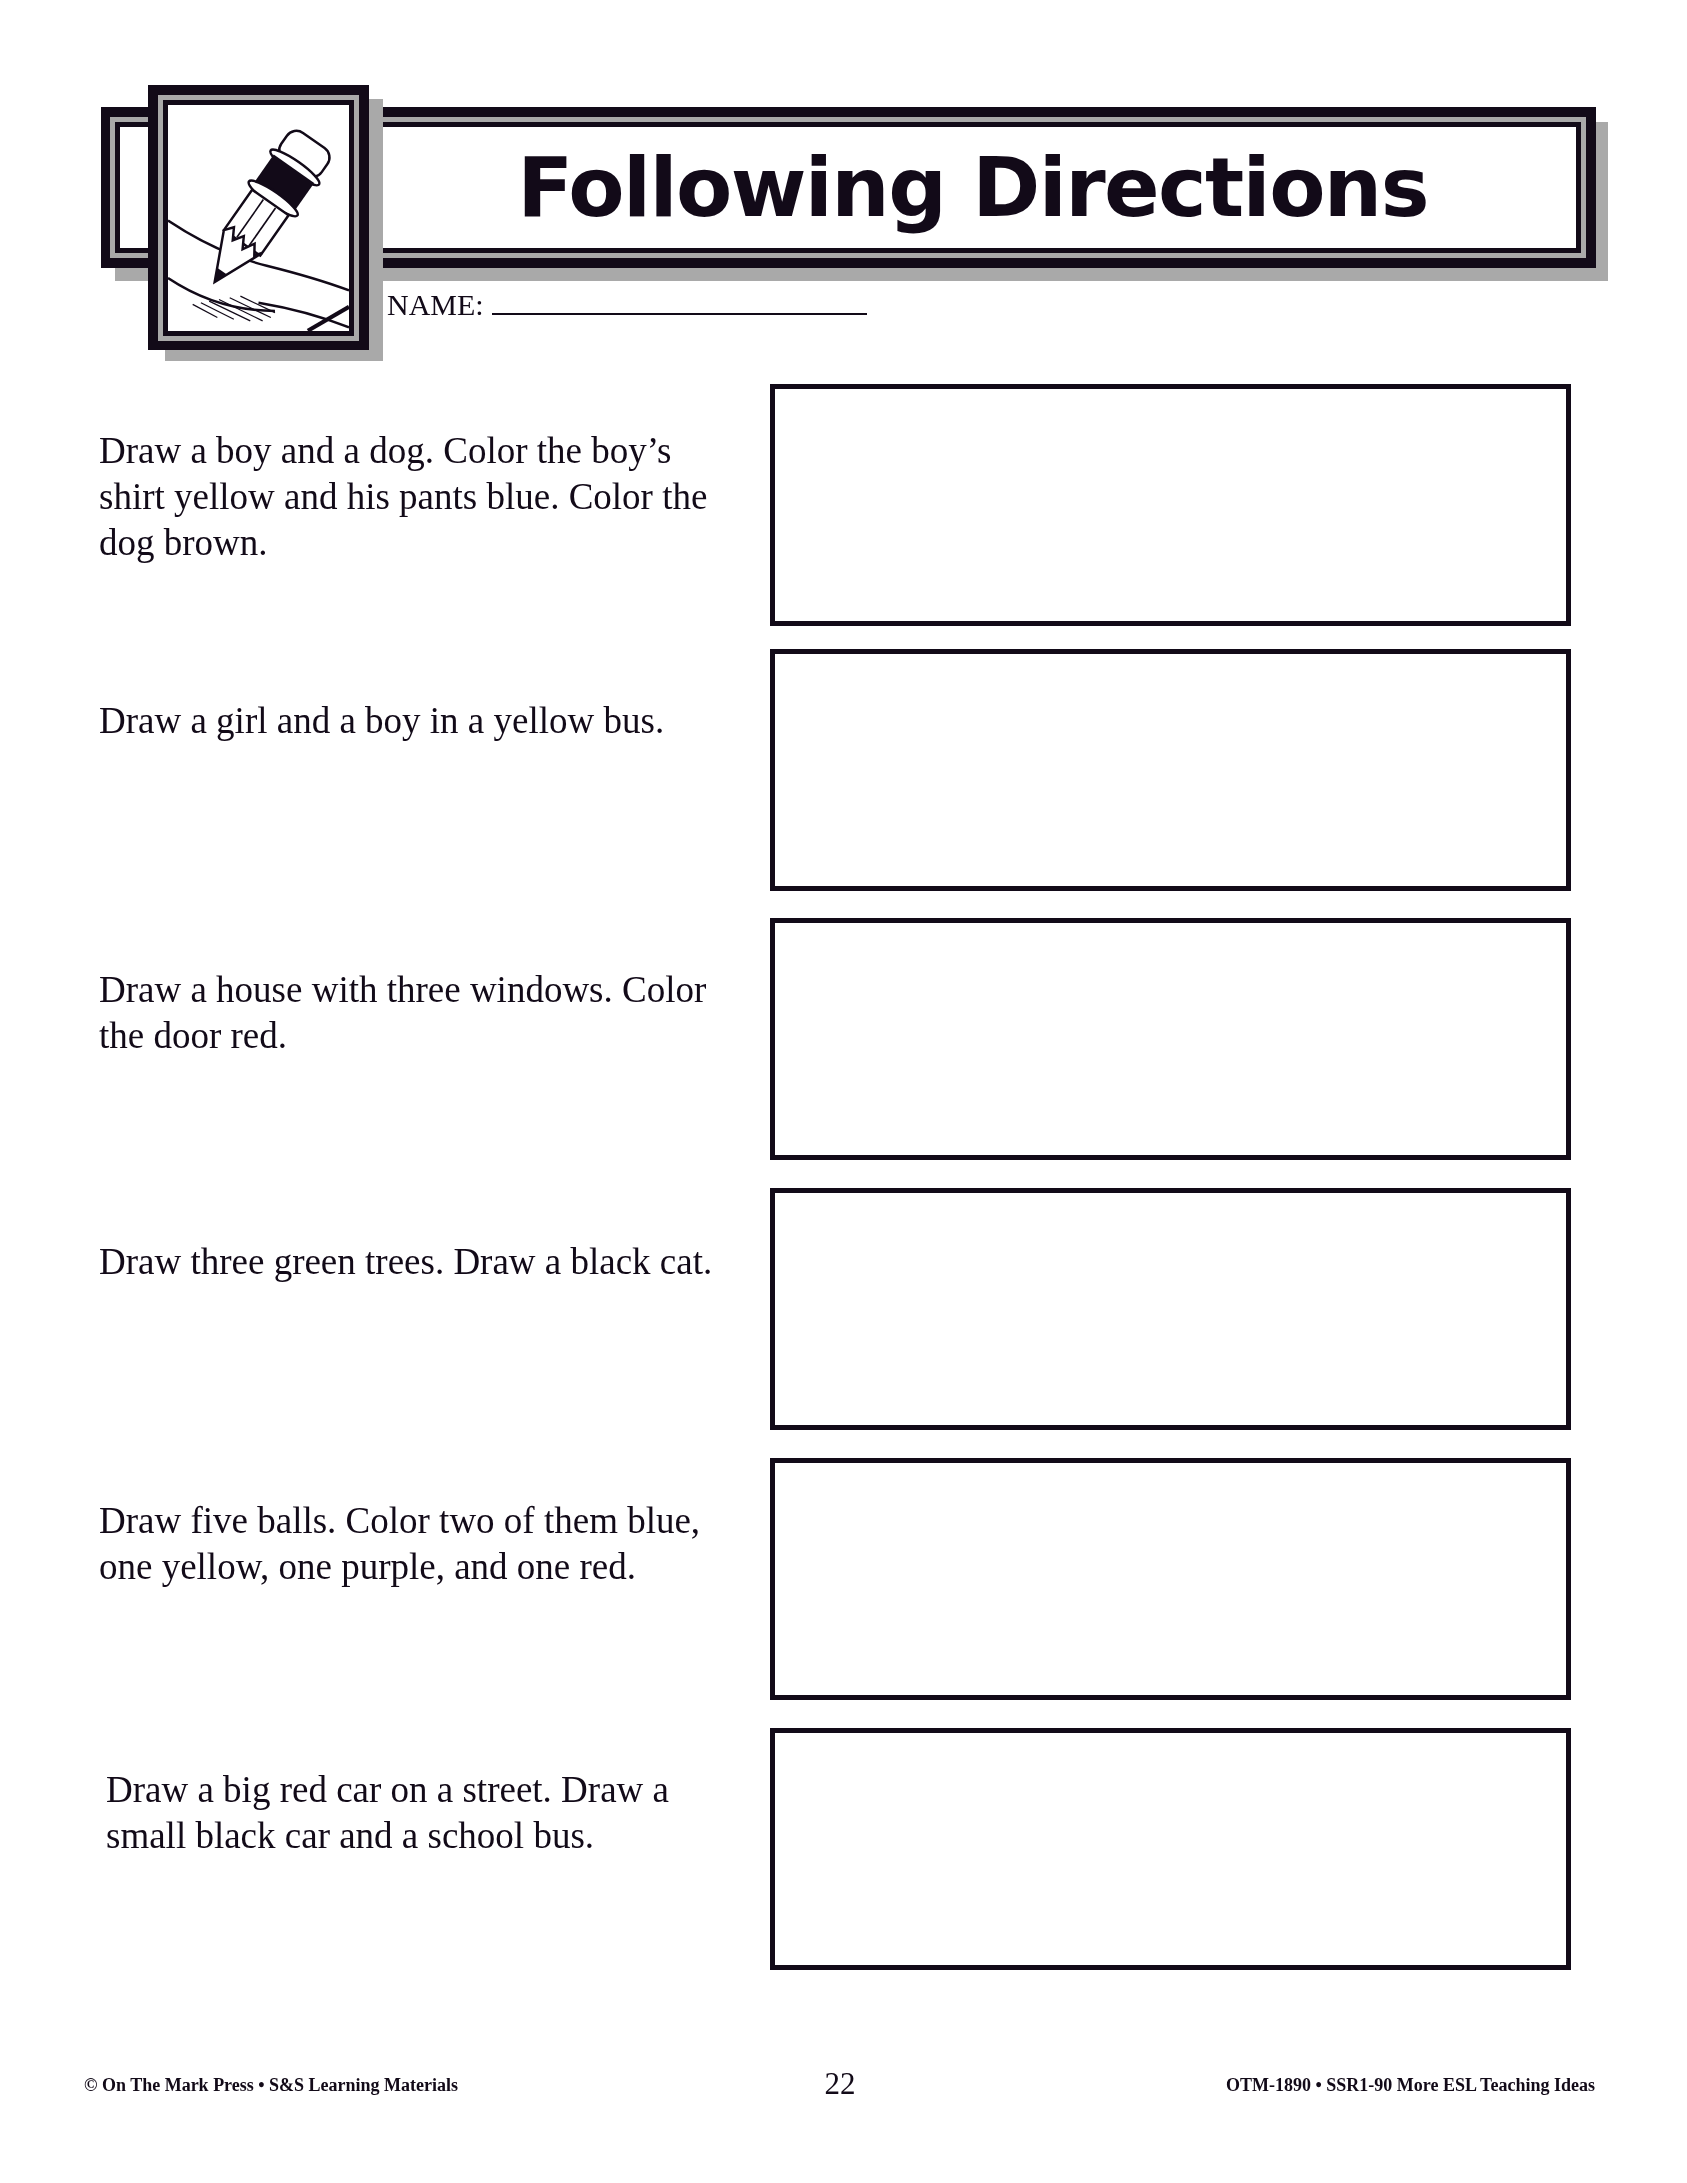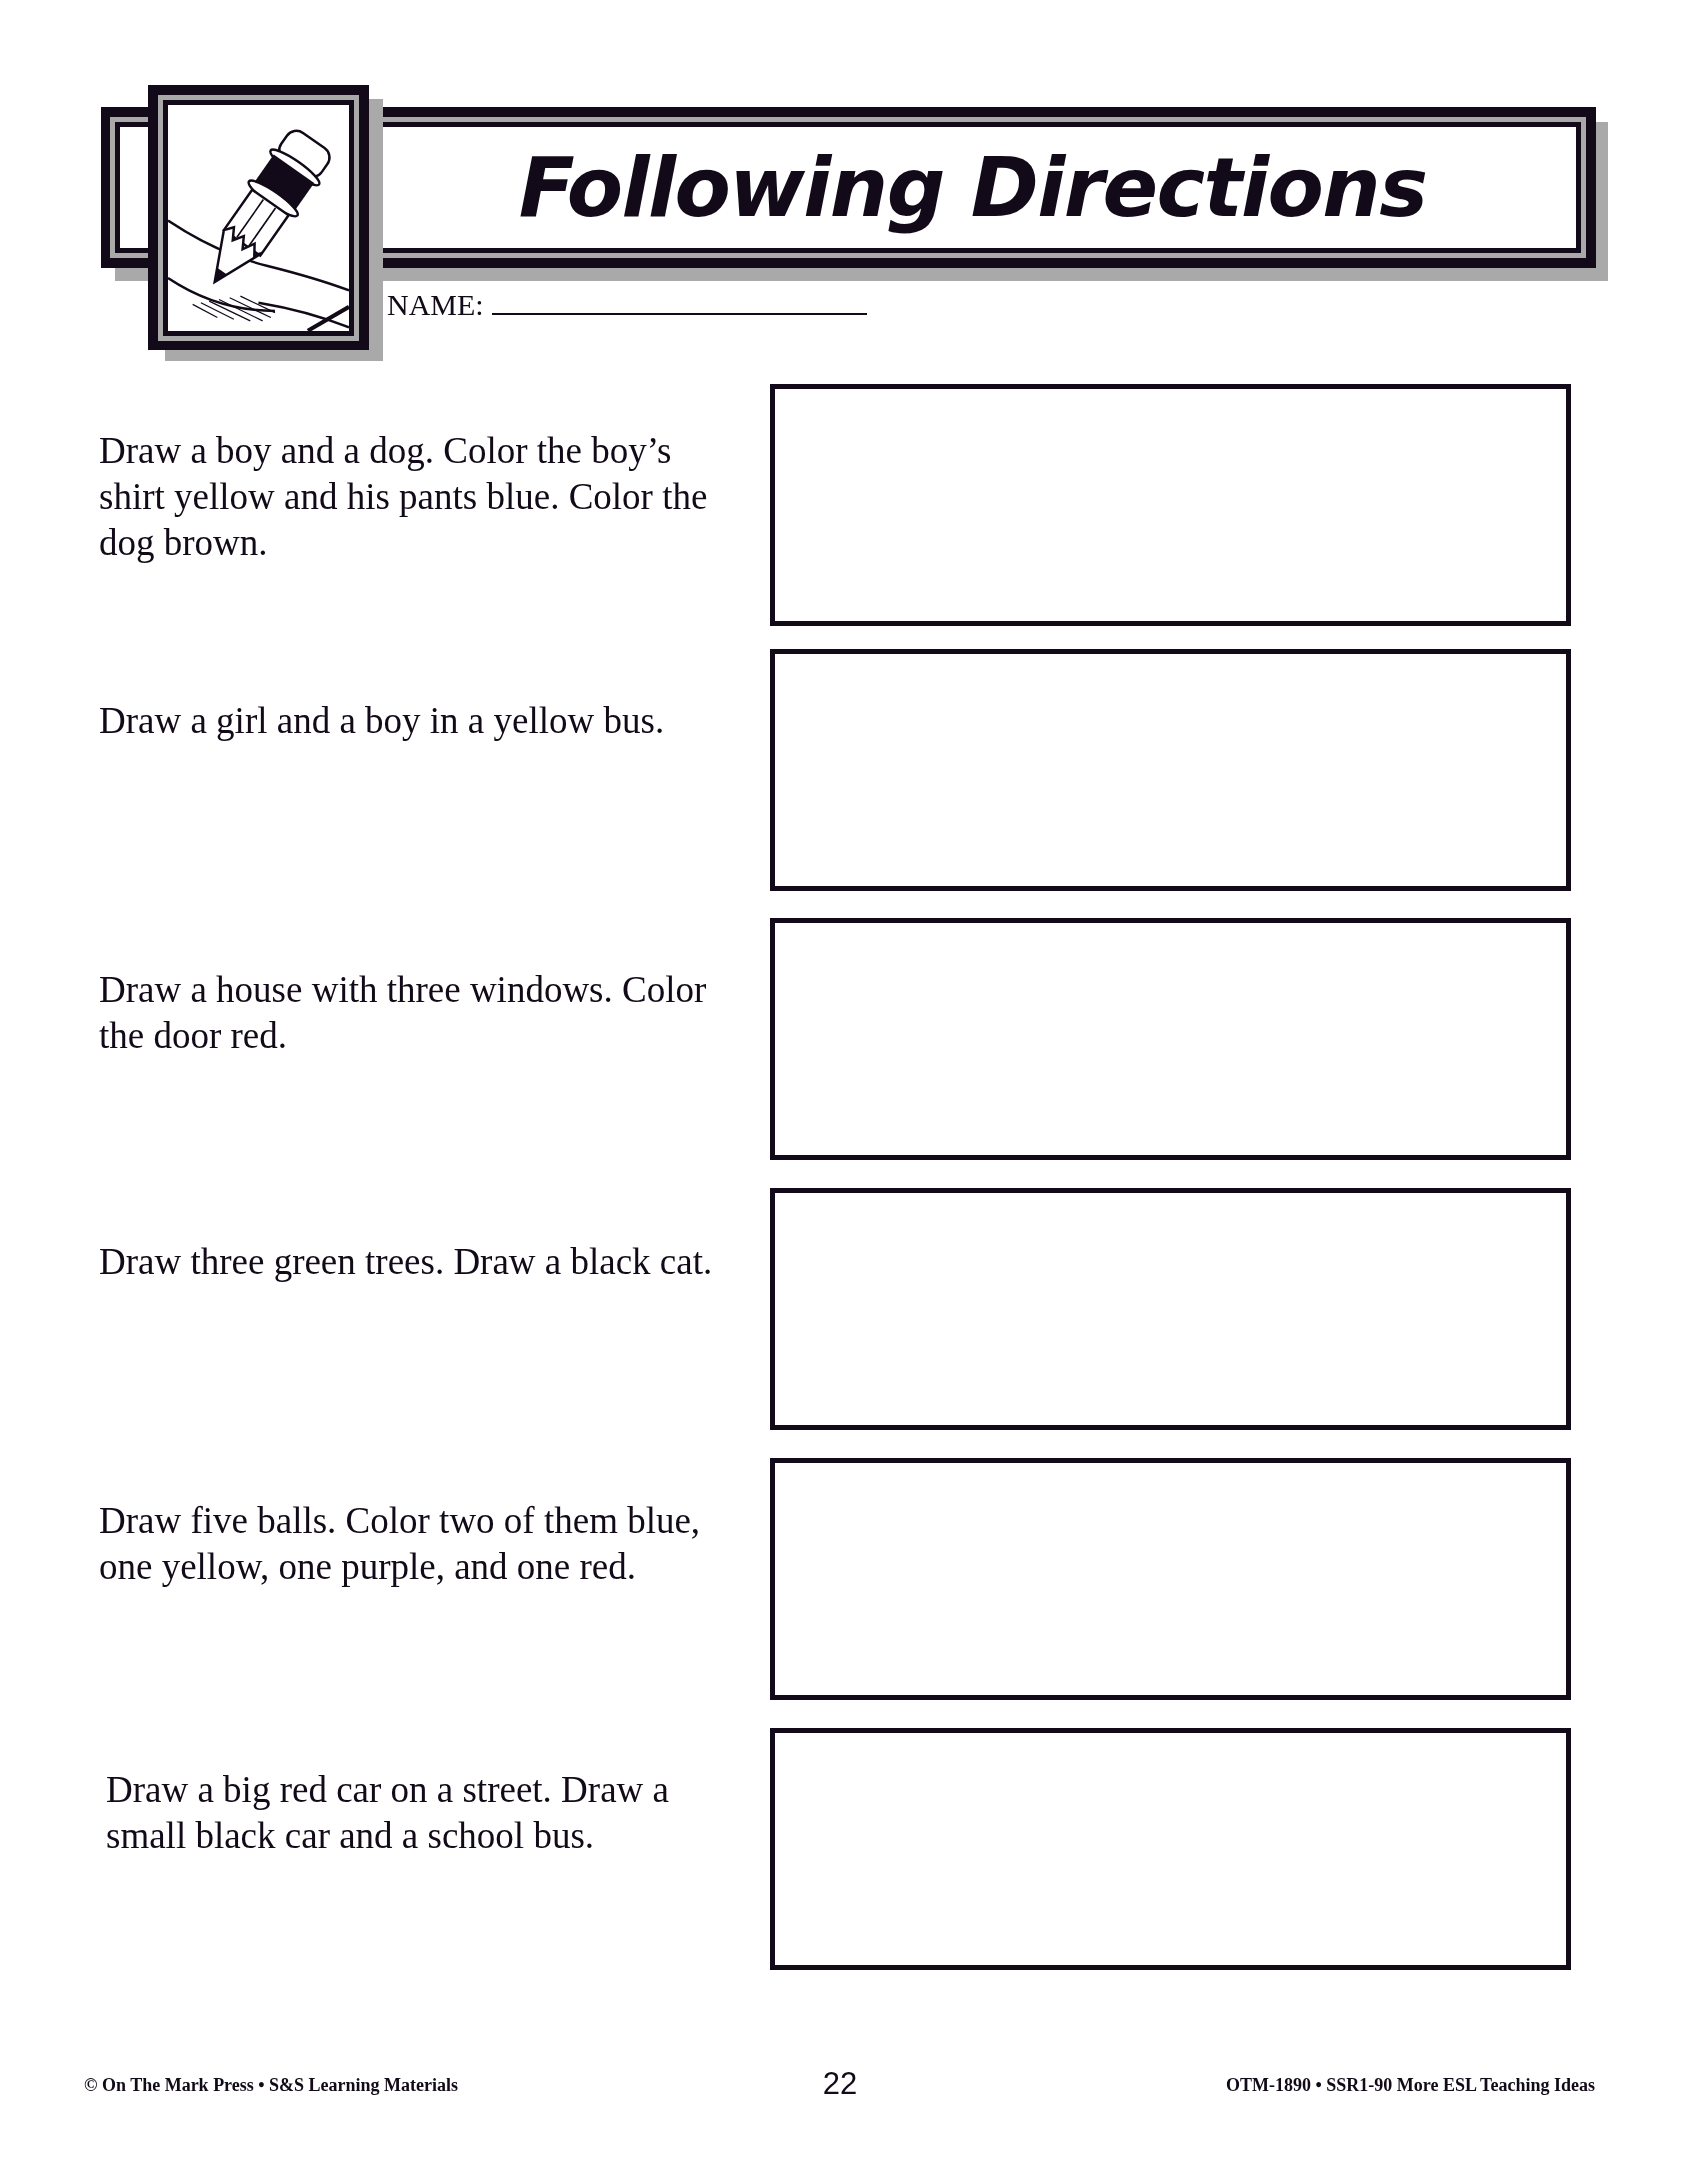--- a/index.html
+++ b/index.html
@@ -6,39 +6,39 @@
   body { width:1687px; height:2183px; position:relative; overflow:hidden; color:#120a18; }
 
   
   .banner-shadow { position:absolute; left:115px; top:122px; width:1493px; height:159px; background:#a9a9a9; }
   .banner-outer { position:absolute; left:101px; top:107px; width:1495px; height:161px; background:#120a18; }
   .banner-gray { position:absolute; left:110px; top:117px; width:1476px; height:141px; background:#a9a9a9; }
   .banner-inner-border { position:absolute; left:115px; top:122px; width:1466px; height:131px; background:#120a18; }
   .banner-inner { position:absolute; left:120px; top:127px; width:1456px; height:121px; background:#ffffff; }
   .title { position:absolute; left:363px; top:132px; width:1219px; height:111px;
            font-family:"DejaVu Sans", sans-serif; font-weight:bold; font-size:82px; letter-spacing:-1.6px;
-           text-align:center; line-height:111px; color:#120a18;font-style:italic; }
+           text-align:center; line-height:111px; color:#120a18; }
 
   
   .icon-shadow { position:absolute; left:165px; top:99px; width:218px; height:262px; background:#a9a9a9; }
   .icon-outer { position:absolute; left:148px; top:85px; width:221px; height:265px; background:#120a18; }
   .icon-gray { position:absolute; left:158px; top:95px; width:201px; height:246px; background:#a9a9a9; }
   .icon-inner-border { position:absolute; left:163px; top:100px; width:191px; height:236px; background:#120a18; }
   .icon-inner { position:absolute; left:168px; top:105px; width:181px; height:226px; background:#ffffff; overflow:hidden; }
 
   .name-row { position:absolute; left:387px; top:288px; font-family:"Liberation Serif", serif; font-size:30px; color:#120a18; }
   .name-line { display:inline-block; width:375px; border-bottom:2.5px solid #120a18; height:25px; vertical-align:baseline; margin-left:8.2px; }
 
   
   .instr { position:absolute; left:99px; width:626px; font-family:"Liberation Serif", serif; font-size:37px; line-height:46px; color:#120a18; }
   .draw-box { position:absolute; left:770px; width:791px; height:232px; border:5px solid #120a18; background:#fff; }
 
   
   .footer { position:absolute; top:2075px; font-family:"Liberation Serif", serif; font-weight:bold; font-size:18px; color:#120a18; }
-  .page-num { position:absolute; top:2066px; left:807px; width:66px; text-align:center; font-family:Liberation Sans, sans-serif; font-size:31px; color:#120a18; }
+  .page-num { position:absolute; top:2066px; left:807px; width:66px; text-align:center; font-family:Liberation Serif, serif; font-size:31px; color:#120a18; }
 </style>
 </head>
 <body>
 
 <div class="banner-shadow"></div>
 <div class="banner-outer"></div>
 <div class="banner-gray"></div>
 <div class="banner-inner-border"></div>
 <div class="banner-inner"></div>
 <div class="title">Following Directions</div>

